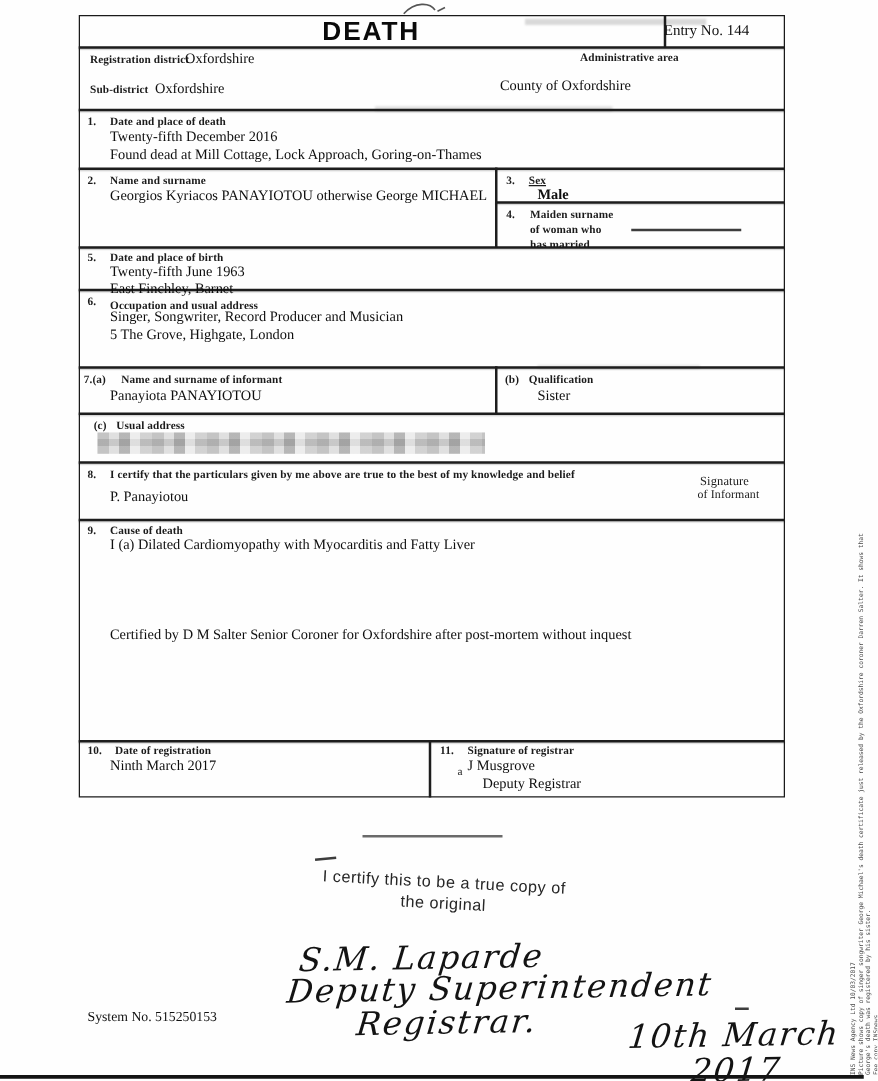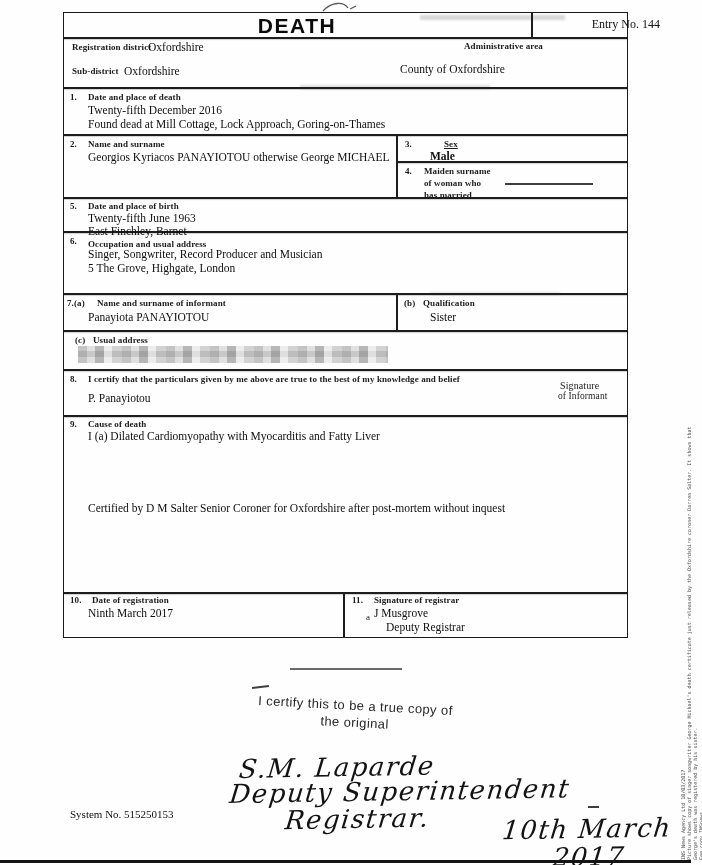--- a/index.html
+++ b/index.html
@@ -5,21 +5,21 @@
   html,body{margin:0;padding:0;background:#ffffff;}
   .page{position:relative;width:702px;height:865px;background:#fefefe;overflow:hidden;
         font-family:"Liberation Serif", serif;color:#111;}
   .abs{position:absolute;white-space:nowrap;}
   .lbl{font:bold 9px/1.15 "Liberation Serif", serif;color:#1b1b1b;letter-spacing:.1px;}
   .val{font:11.5px/1.2 "Liberation Serif", serif;color:#0e0e0e;}
   .hline{position:absolute;background:#1d1d1d;height:1.6px;box-shadow:0 1px 1px rgba(0,0,0,.18);}
   .vline{position:absolute;background:#1d1d1d;width:1.6px;}
   .outer{position:absolute;border:1.8px solid #1a1a1a;box-sizing:border-box;}
   .title{font:bold 21px "Liberation Sans", sans-serif;letter-spacing:1.5px;color:#0a0a0a;text-align:center;}
-  .entry{font:12px "Liberation Serif", serif;text-align:right;padding-left:32px;}
+  .entry{font:12px "Liberation Serif", serif;text-align:left;}
   .redact{position:absolute;background:#d9d9d9;
     background-image:
       repeating-linear-gradient(90deg, rgba(0,0,0,.14) 0 9px, rgba(0,0,0,.02) 9px 17px, rgba(0,0,0,.20) 17px 26px, rgba(255,255,255,.35) 26px 34px, rgba(0,0,0,.08) 34px 44px),
       repeating-linear-gradient(0deg, rgba(255,255,255,.30) 0 6px, rgba(0,0,0,.06) 6px 12px);}
   .stamp{position:absolute;text-align:center;font:13px/17px "Liberation Sans", sans-serif;
          color:#262626;letter-spacing:.4px;transform:rotate(3deg);}
   .hw{position:absolute;font:italic 26px/1 "DejaVu Serif", serif;color:#131313;
       letter-spacing:1.5px;transform:skewX(-7deg);}
   .smudge{position:absolute;filter:blur(1px);}
   .sidecap{position:absolute;writing-mode:vertical-rl;transform:rotate(180deg);
@@ -70,21 +70,21 @@
   <div class="abs lbl" style="left:70px;top:92px;">1.</div>
   <div class="abs lbl" style="left:88px;top:92px;">Date and place of death</div>
   <div class="abs val" style="left:88px;top:104px;">Twenty-fifth December 2016</div>
   <div class="abs val" style="left:88px;top:118px;">Found dead at Mill Cottage, Lock Approach, Goring-on-Thames</div>
 
   <div class="abs lbl" style="left:70px;top:139px;">2.</div>
   <div class="abs lbl" style="left:88px;top:139px;">Name and  surname</div>
   <div class="abs val" style="left:88px;top:151px;">Georgios Kyriacos PANAYIOTOU otherwise George MICHAEL</div>
 
   <div class="abs lbl" style="left:405px;top:139px;">3.</div>
-  <div class="abs lbl" style="left:444px;top:139px;text-decoration:underline;">Sex</div>
+  <div class="abs lbl" style="left:423px;top:139px;text-decoration:underline;">Sex</div>
   <div class="abs val" style="left:430px;top:150px;font-weight:bold;">Male</div>
 
   <div class="abs lbl" style="left:405px;top:166px;">4.</div>
   <div class="abs lbl" style="left:424px;top:166px;">Maiden surname</div>
   <div class="abs lbl" style="left:424px;top:178px;">of woman who</div>
   <div class="abs lbl" style="left:424px;top:190px;">has married</div>
   <div class="dash" style="left:505px;top:183px;width:88px;height:1.5px;"></div>
 
   <div class="abs lbl" style="left:70px;top:201px;">5.</div>
   <div class="abs lbl" style="left:88px;top:201px;">Date and place of birth</div>

